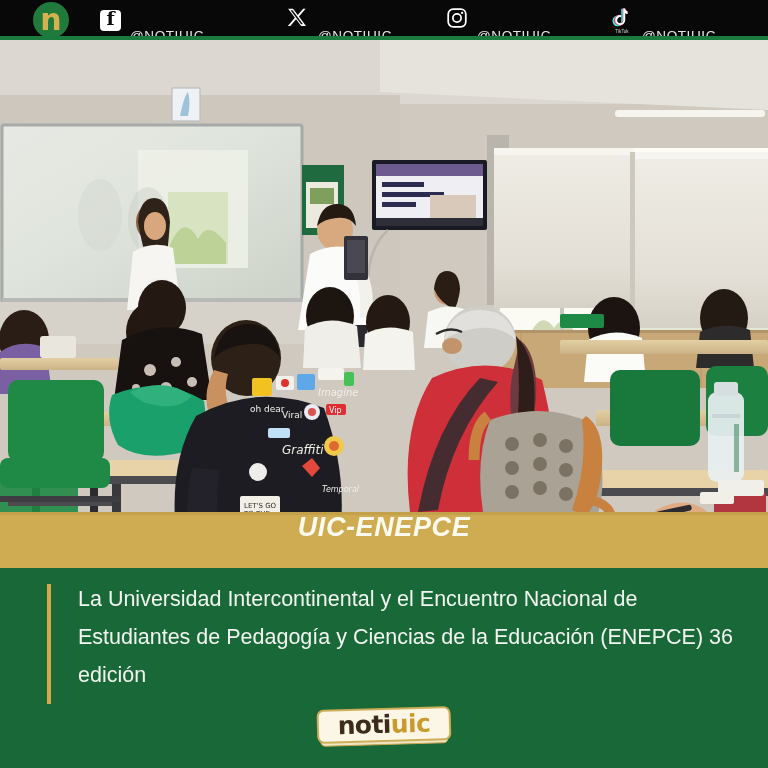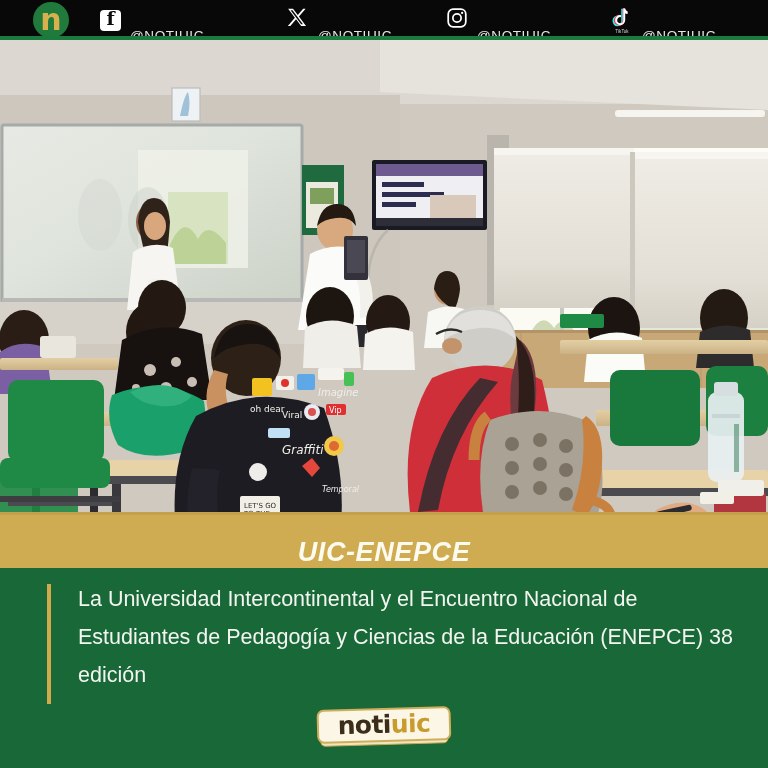--- a/index.html
+++ b/index.html
@@ -124,21 +124,21 @@
   }
   .photo svg { display: block; width: 768px; height: 472px; }
 
   
   .gold-banner {
     position: relative;
     width: 768px;
     height: 56px;
     background: #cfac51;
     display: flex;
-    align-items: flex-end;
+    align-items: flex-start;
     justify-content: center;
   }
   .gold-banner .band-top {
     position: absolute; left: 0; top: 0;
     width: 768px; height: 3px;
     background: #c3a14a;
   }
   .gold-banner .title {
     color: #fdfaf0;
     font-size: 27px;
@@ -500,21 +500,21 @@
     </svg>
   </div>
 
   <div class="gold-banner">
     <div class="band-top"></div>
     <div class="title">UIC-ENEPCE</div>
   </div>
 
   <div class="green-body">
     <div class="accent-bar"></div>
-    <div class="desc">La Universidad Intercontinental y el Encuentro Nacional de Estudiantes de Pedagogía y Ciencias de la Educación (ENEPCE) 38 edición</div>
+    <div class="desc">La Universidad Intercontinental y el Encuentro Nacional de Estudiantes de Pedagogía y Ciencias de la Educación (ENEPCE) 36 edición</div>
 
     <div class="foot-logo">
       <div class="shadowbar"></div>
       <div class="plate"></div>
       <div class="wordmark"><span class="w-noti">noti</span><span class="w-uic">uic</span></div>
     </div>
   </div>
 
 </div>
 

